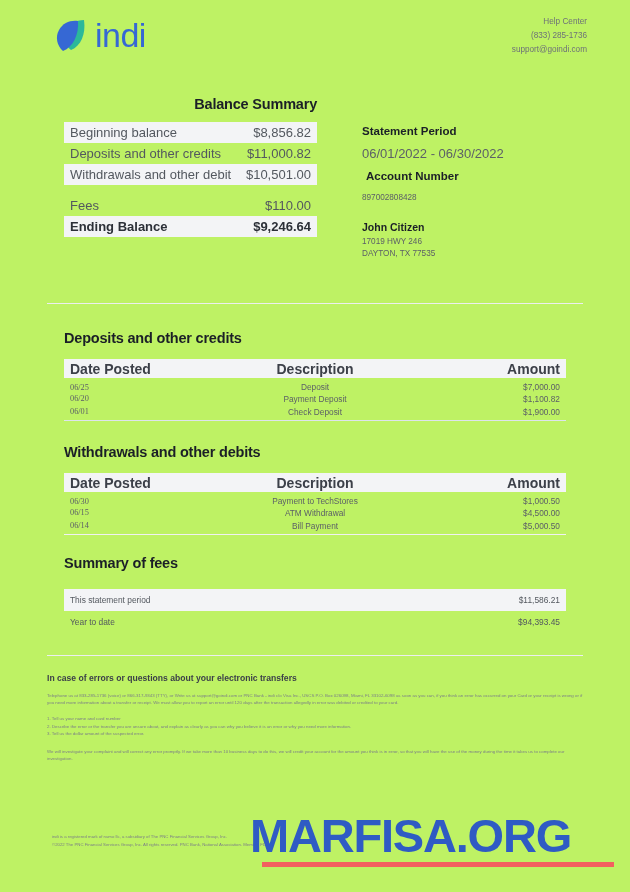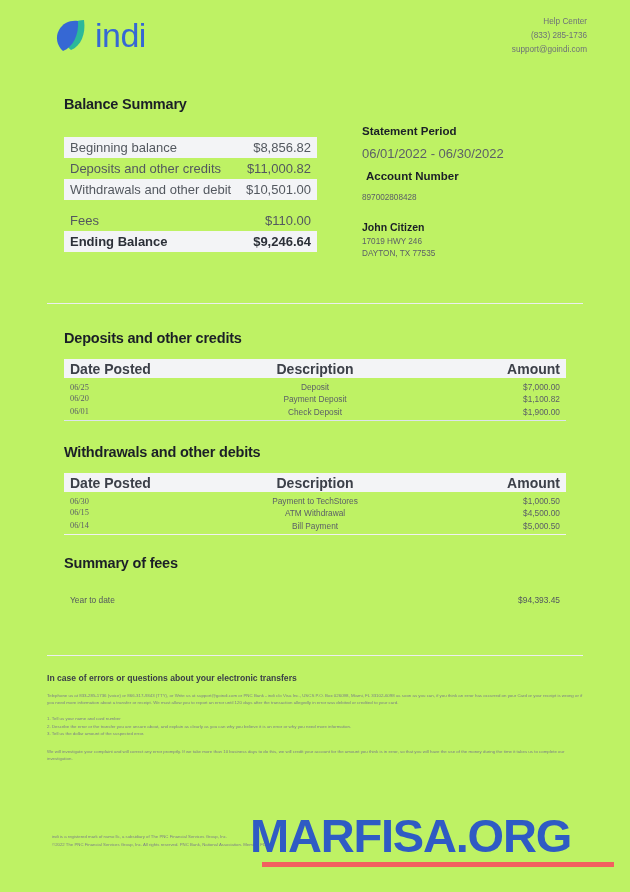--- a/index.html
+++ b/index.html
@@ -70,21 +70,21 @@
     letter-spacing: -0.2px;
   }
 
   
   .balance-block {
     position: absolute;
     left: 64px;
     top: 96px;
     width: 253px;
   }
-  .balance-block .sec-title { margin-bottom: 25px; }
+  .balance-block .sec-title { margin-bottom: 10px; text-align: right; }
 
   .bal-row {
     display: flex;
     justify-content: space-between;
     align-items: center;
     height: 21px;
     padding: 0 6px 0 6px;
     font-size: 13px;
     color: #53585f;
   }
@@ -377,20 +377,24 @@
           <td class="td-desc">Bill Payment</td>
           <td class="td-amt">$5,000.50</td>
         </tr>
       </tbody>
     </table>
     <div class="tbl-underline plain"></div>
   </div>
 
   <div class="fees-block">
     <div class="sec-title">Summary of fees</div>
+    <div class="fee-row shaded">
+      <span>This statement period</span>
+      <span>$11,586.21</span>
+    </div>
     <div class="fee-row">
       <span>Year to date</span>
       <span>$94,393.45</span>
     </div>
   </div>
 
   <div class="disclosure">
     <div class="disc-rule"></div>
     <div class="disc-title">In case of errors or questions about your electronic transfers</div>
     <div class="disc-p">Telephone us at 833-285-1736 (voice) or 866-317-9343 (TTY), or Write us at support@goindi.com or PNC Bank - indi c/o Visa Inc., USCS P.O. Box 026098, Miami, FL 33102-6098 as soon as you can, if you think an error has occurred on your Card or your receipt is wrong or if you need more information about a transfer or receipt. We must allow you to report an error until 120 days after the transaction allegedly in error was debited or credited to your card.</div>

